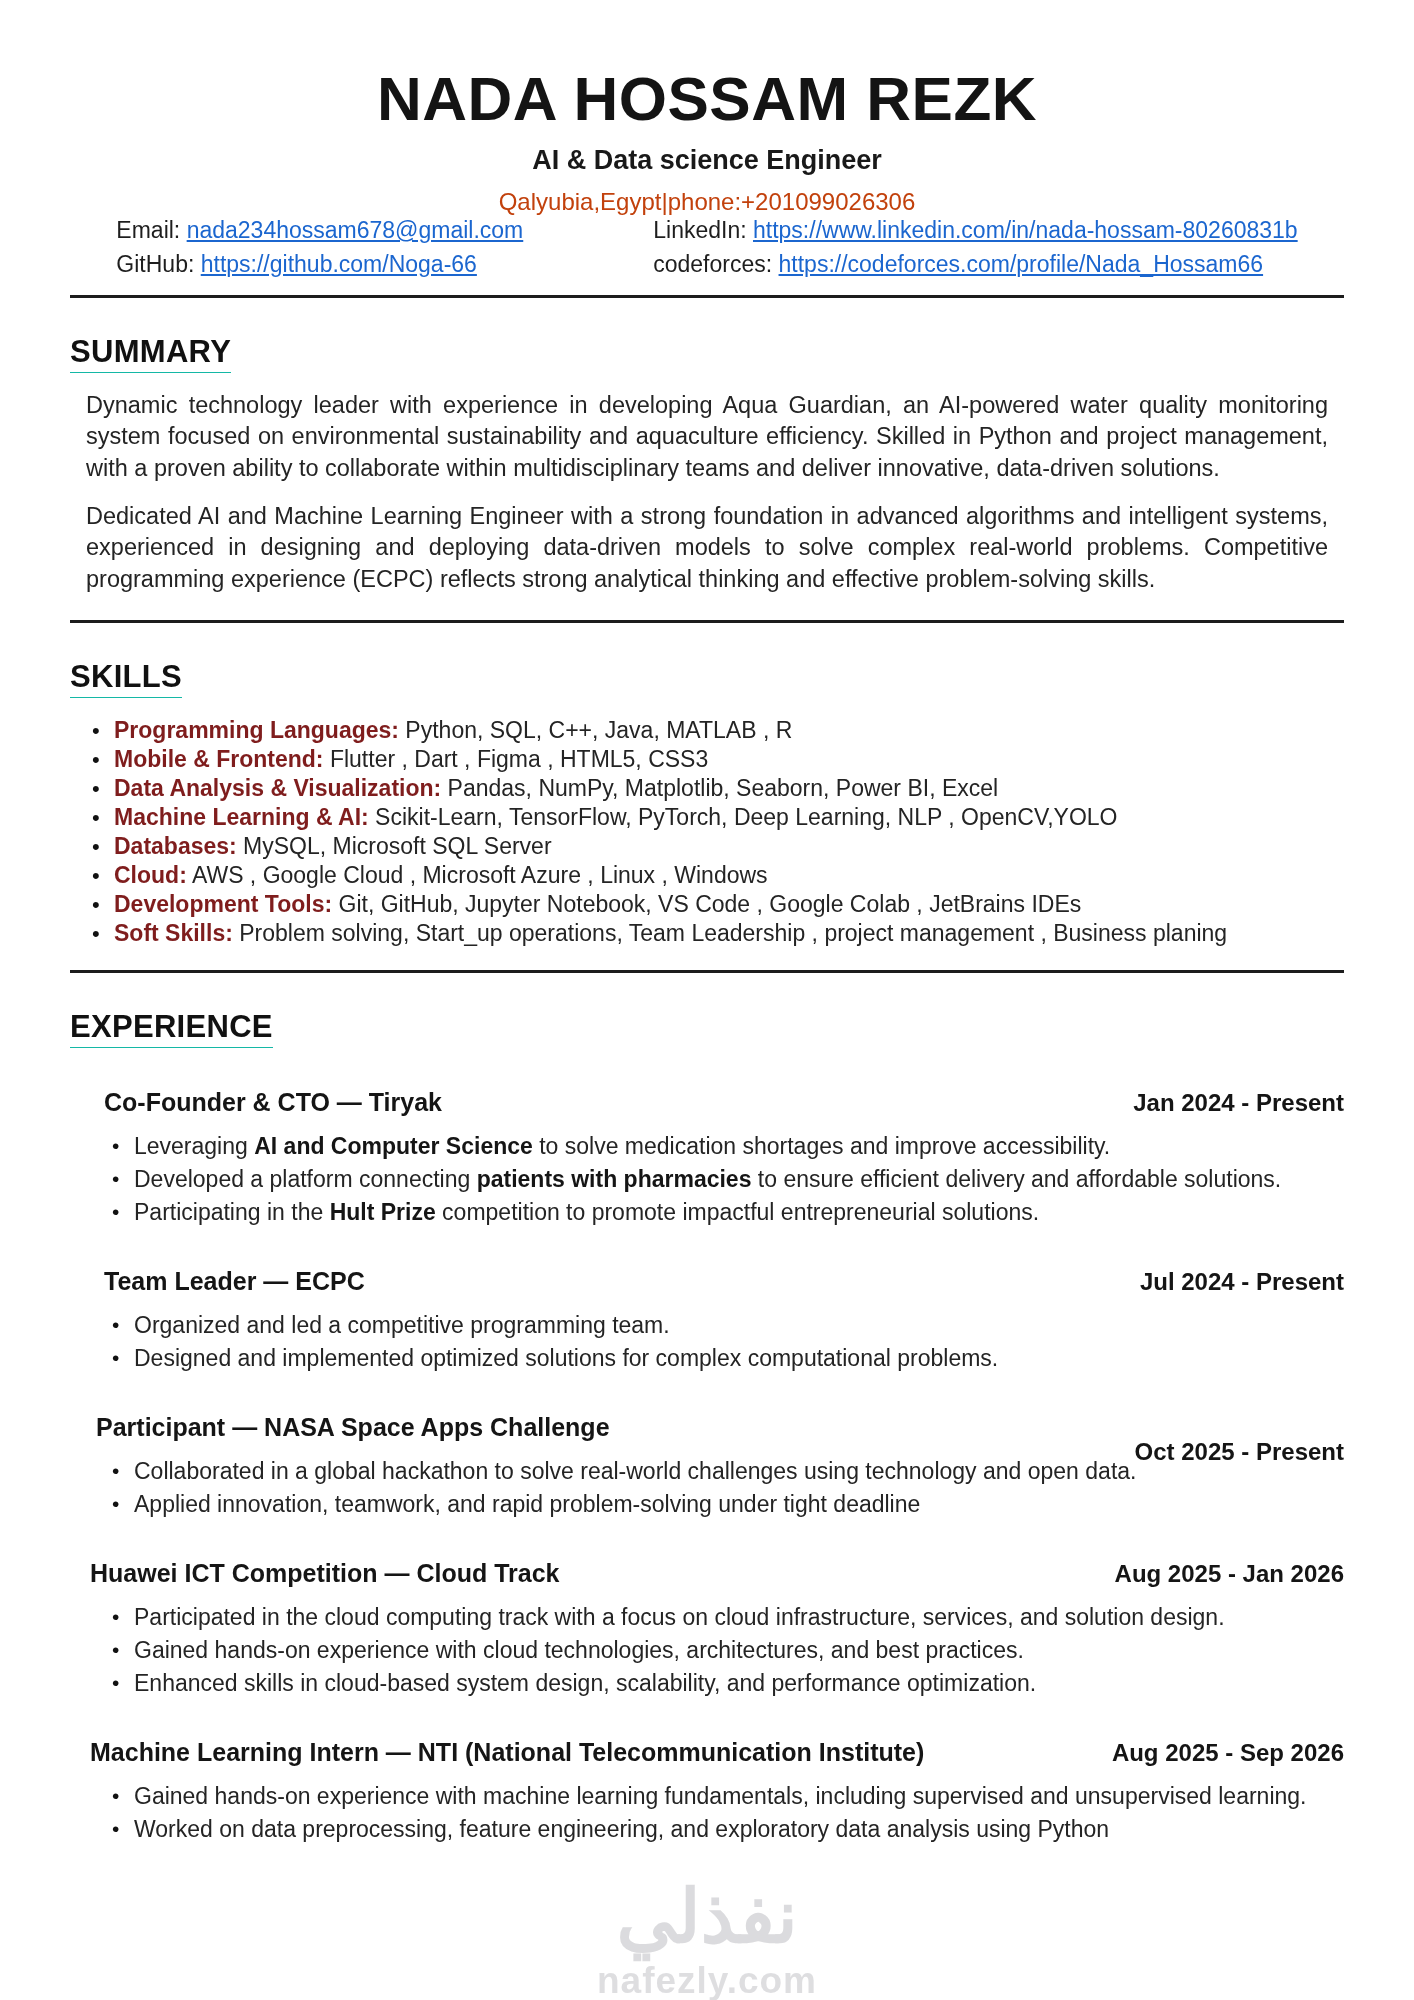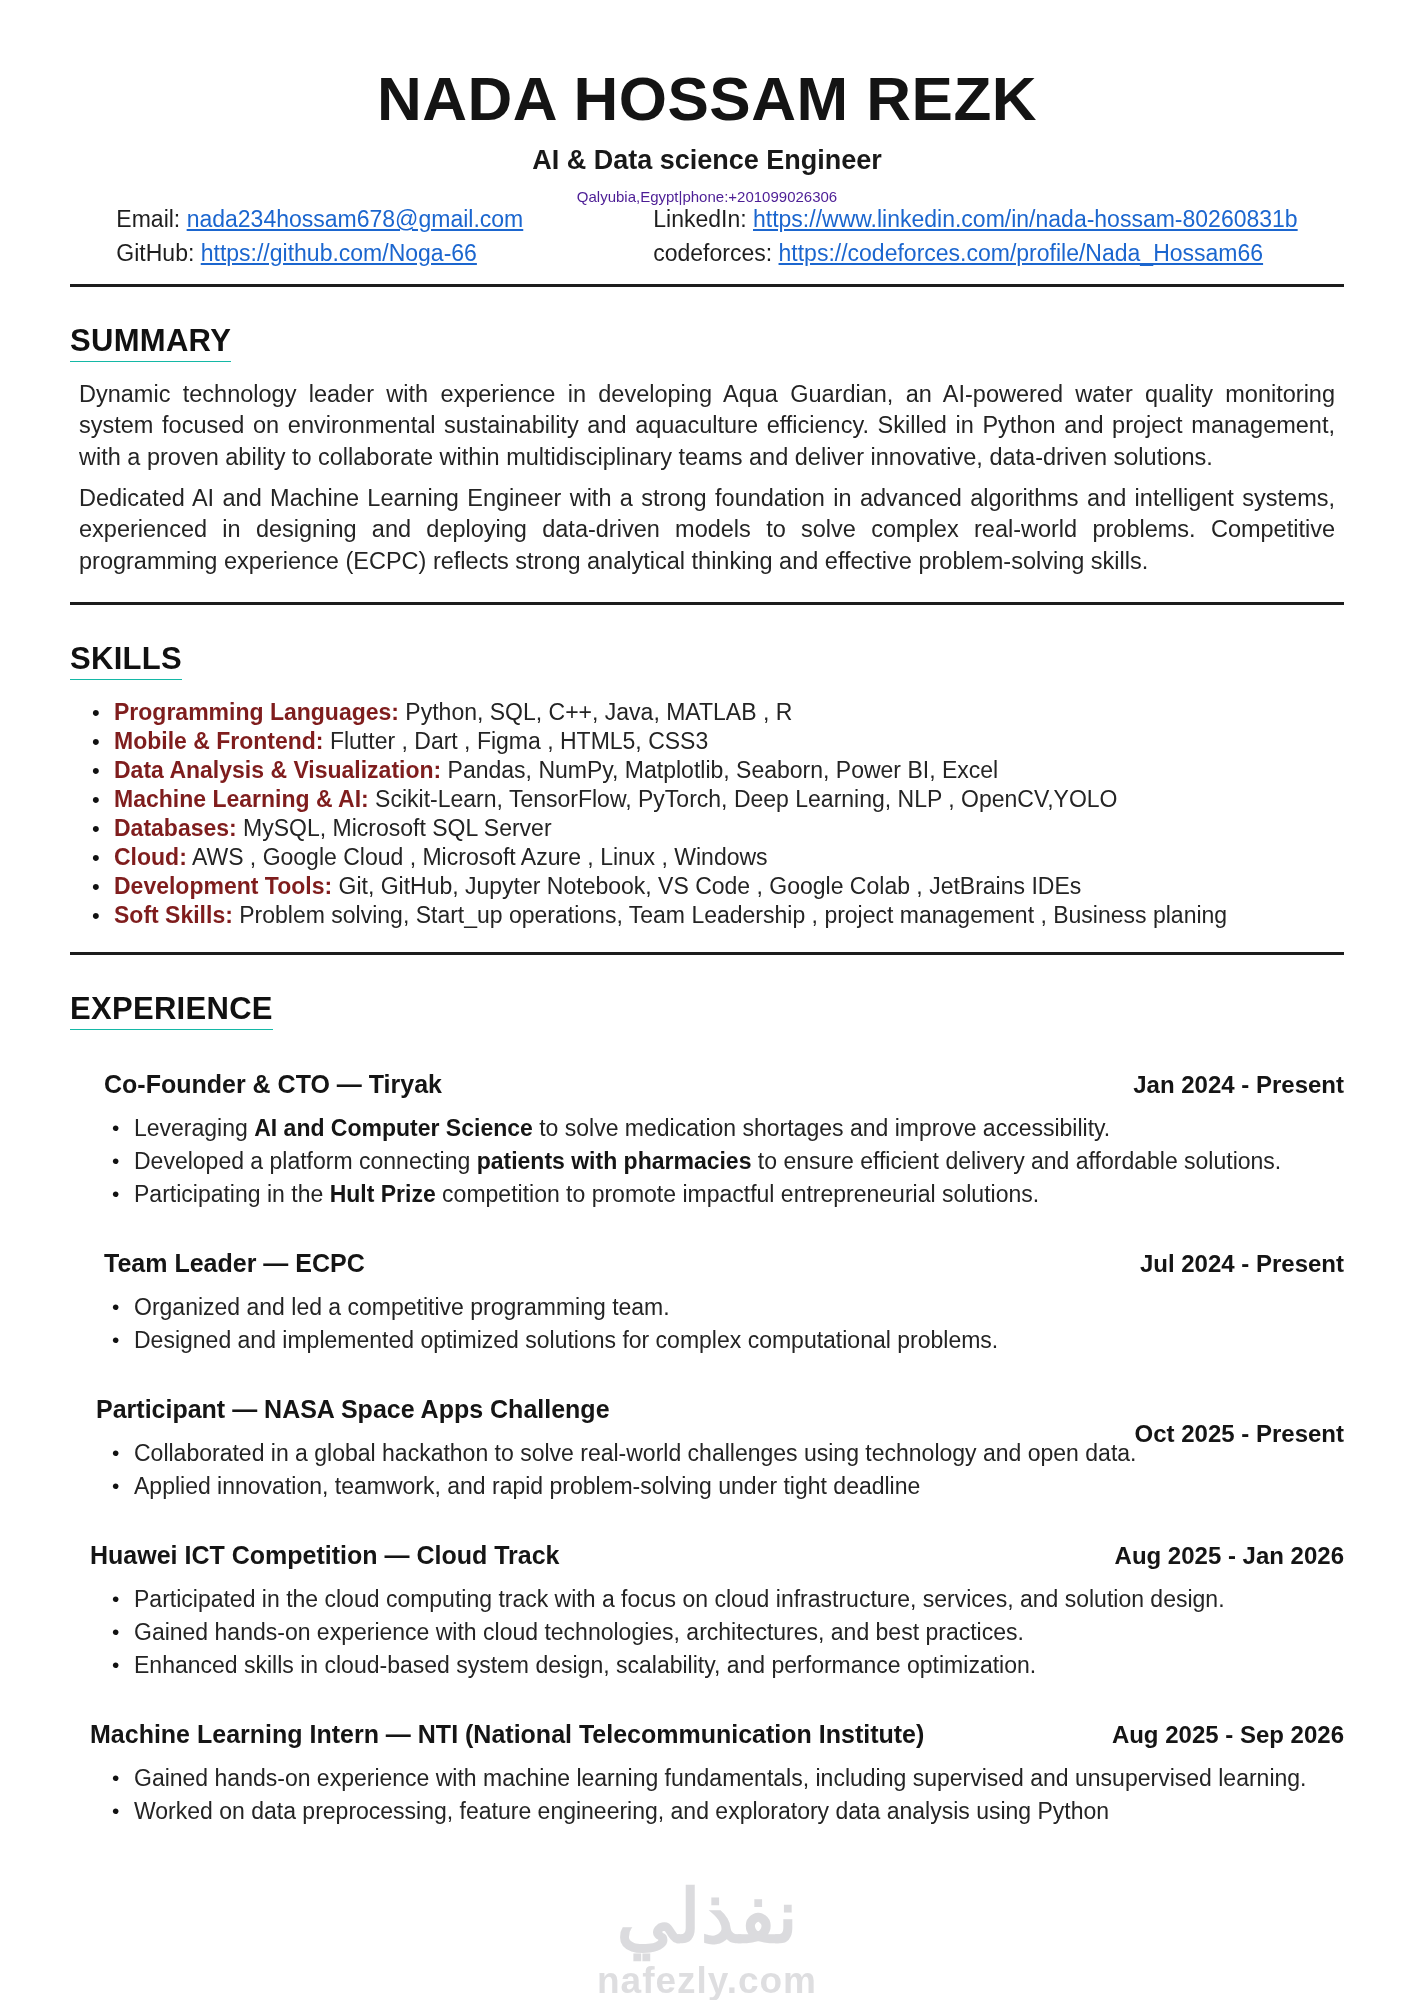--- a/index.html
+++ b/index.html
@@ -12,39 +12,39 @@
     overflow:hidden;
   }
   .content{position:relative;z-index:1;padding:0 70px;}
   
   .name{
     margin-top:66px;text-align:center;
     font-size:62px;font-weight:bold;letter-spacing:0.5px;color:#141414;
     line-height:1.05;
   }
   .job-title{margin-top:14px;text-align:center;font-size:27px;font-weight:bold;color:#191919;}
-  .loc-phone{margin-top:12px;text-align:center;font-size:15px;color:#4c1d95;}
+  .loc-phone{margin-top:12px;text-align:center;font-size:24px;color:#c2410c;}
   .contact-grid{
     display:grid;grid-template-columns:auto auto;
     column-gap:130px;row-gap:5px;justify-content:center;
     font-size:23px;line-height:1.25;
   }
   .contact-cell{white-space:nowrap;}
   .contact-label{color:#1e1e1e;}
   .link{color:var(--link,#1b66cf);text-decoration:underline;cursor:pointer;}
   .rule{border:none;border-top:3px solid #1c1c1c;margin:16px 0 0 0;}
   
   .sec-head{
     display:inline-block;
     margin:36px 0 0 0;
     font-size:31px;font-weight:bold;color:#111;
     border-bottom:1px solid #14b8a6;padding-bottom:2px;letter-spacing:0.3px;
   }
   .summary-text{margin-top:17px;font-size:23.5px;line-height:1.35;text-align:justify;color:#242424;}
-  .summary-text p{margin:9px;}
+  .summary-text p{margin:16px;}
   
   .skills-list{list-style:none;margin:18px 0 0 0;padding:0 0 0 18px;}
   .skills-list li{
     position:relative;padding-left:26px;font-size:23px;line-height:29px;color:#242424;
   }
   .skills-list li::before{content:"•";position:absolute;left:4px;top:0;font-size:22px;color:#111;}
   .skill-label{font-weight:bold;color:#7f1d1d;}
   
   .entry{margin-top:40px;}
   .entry:nth-of-type(1){margin-top:24px;}

